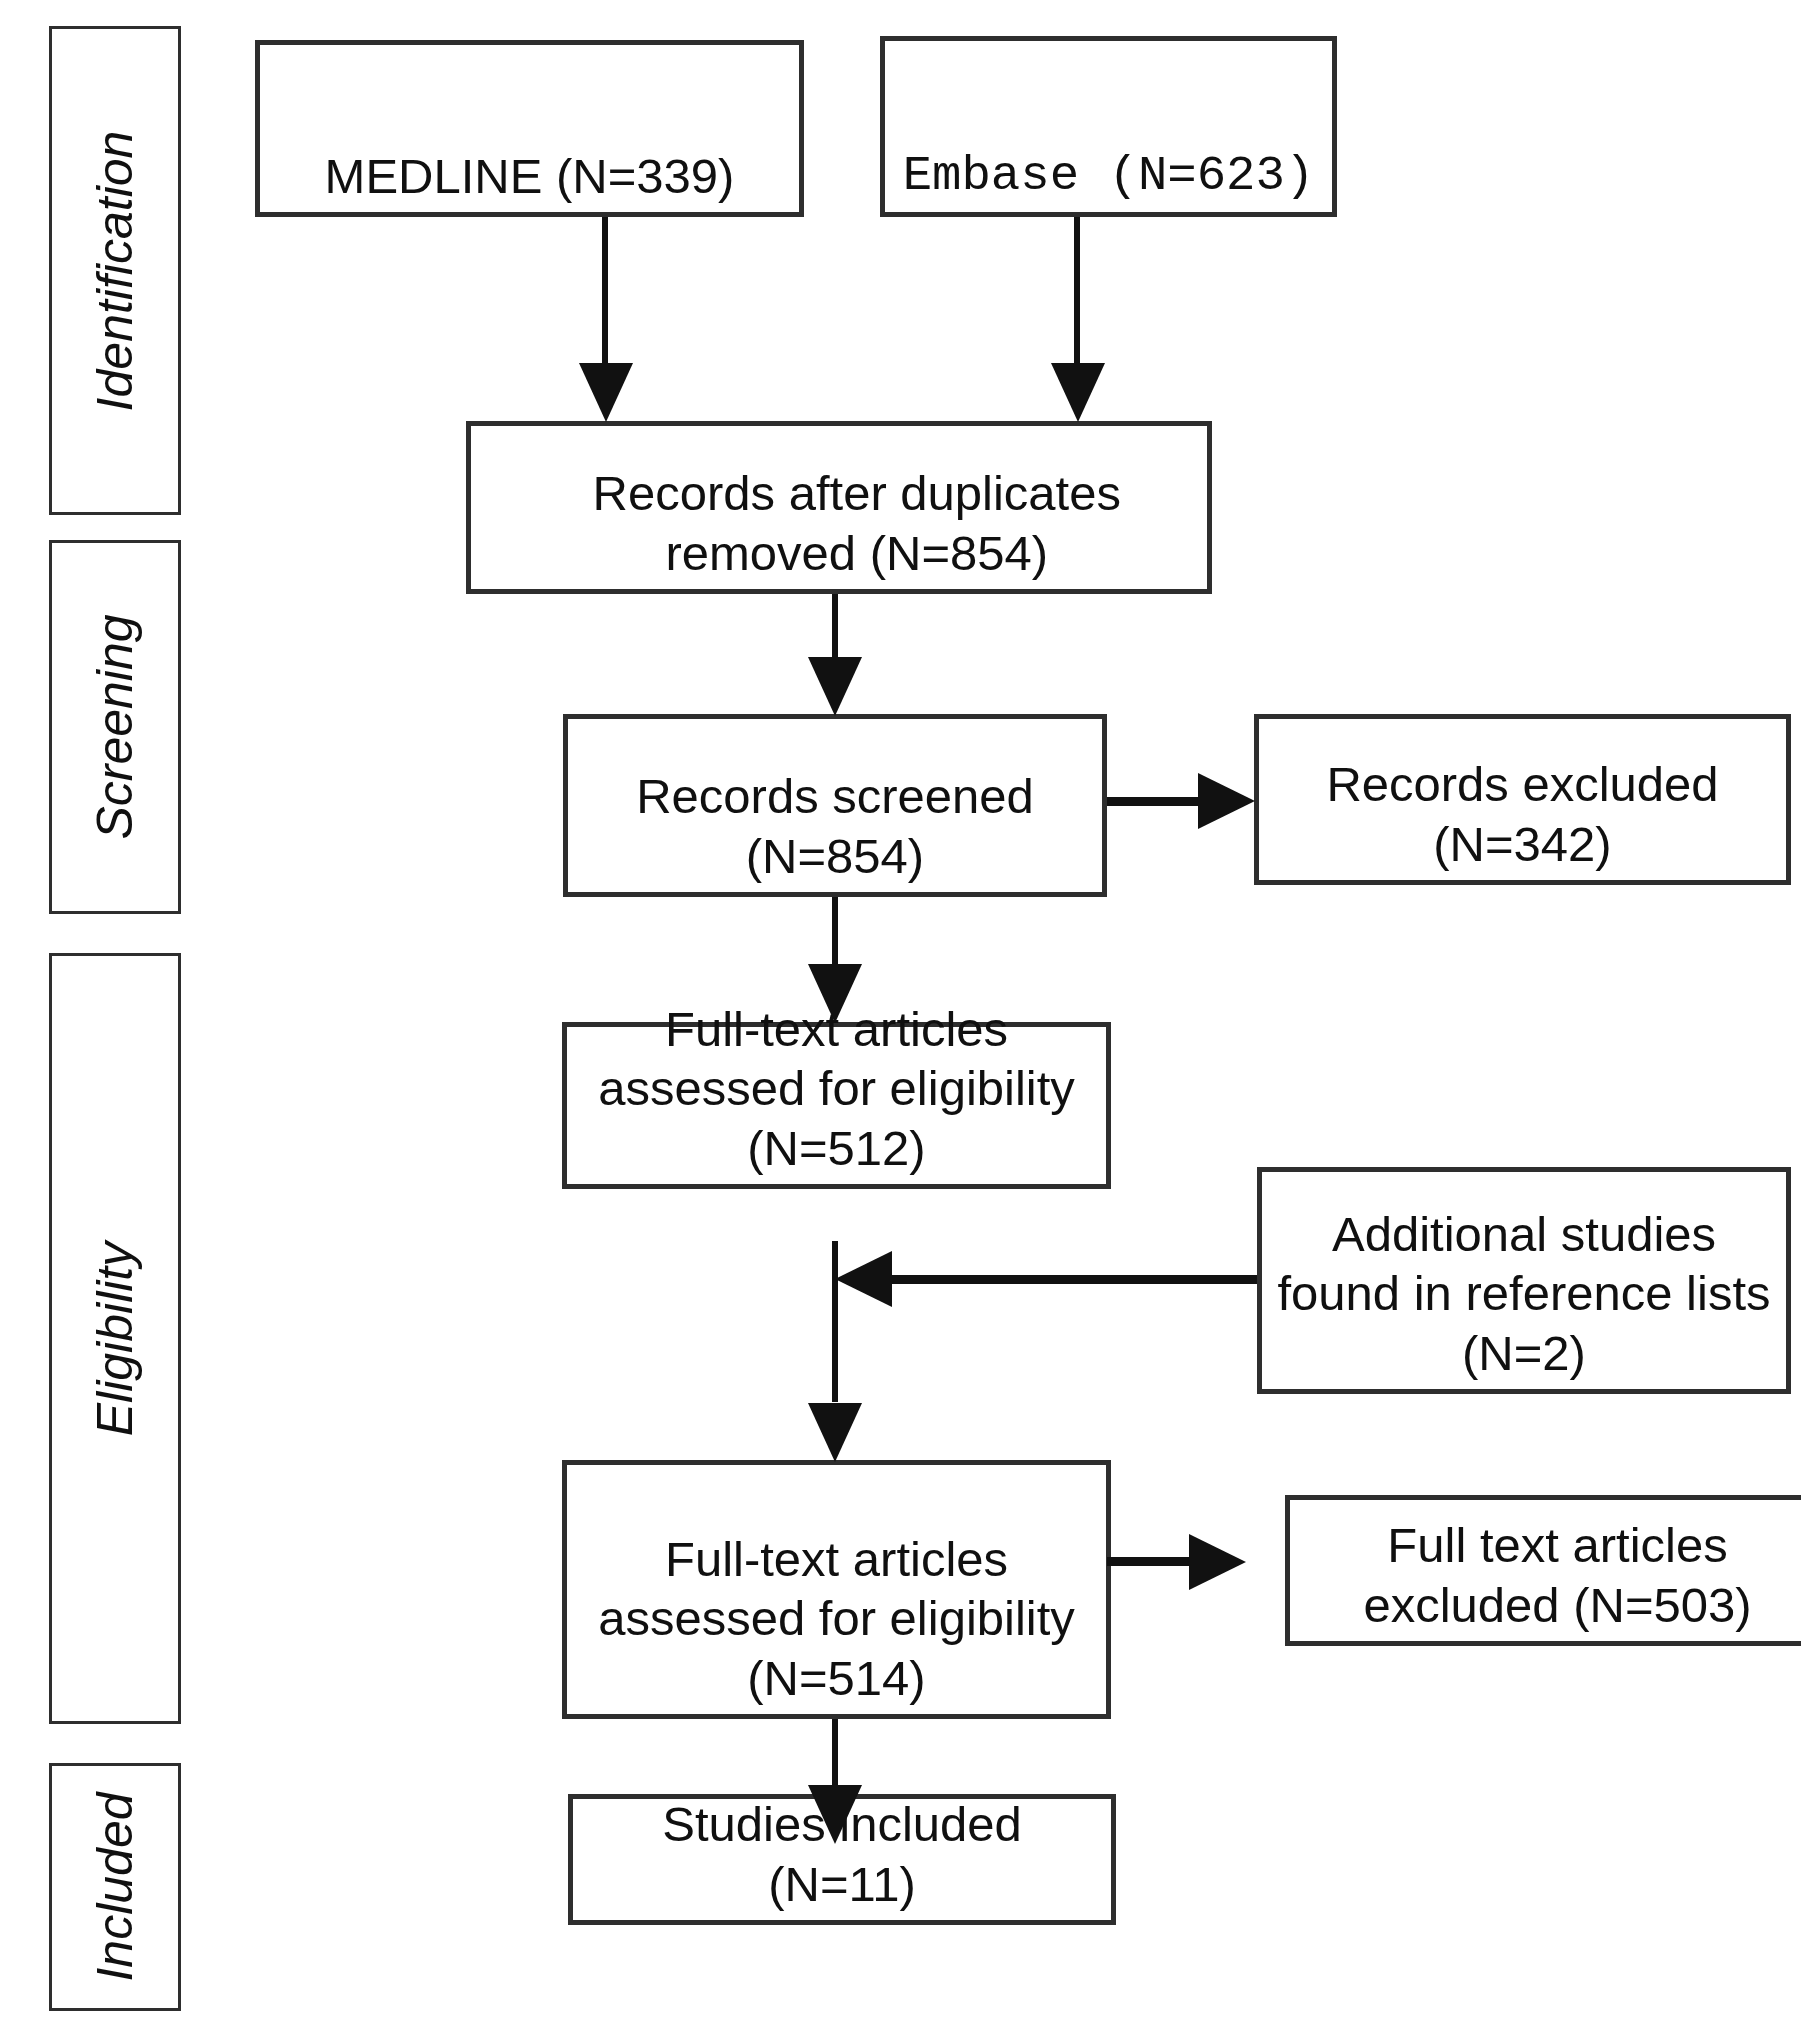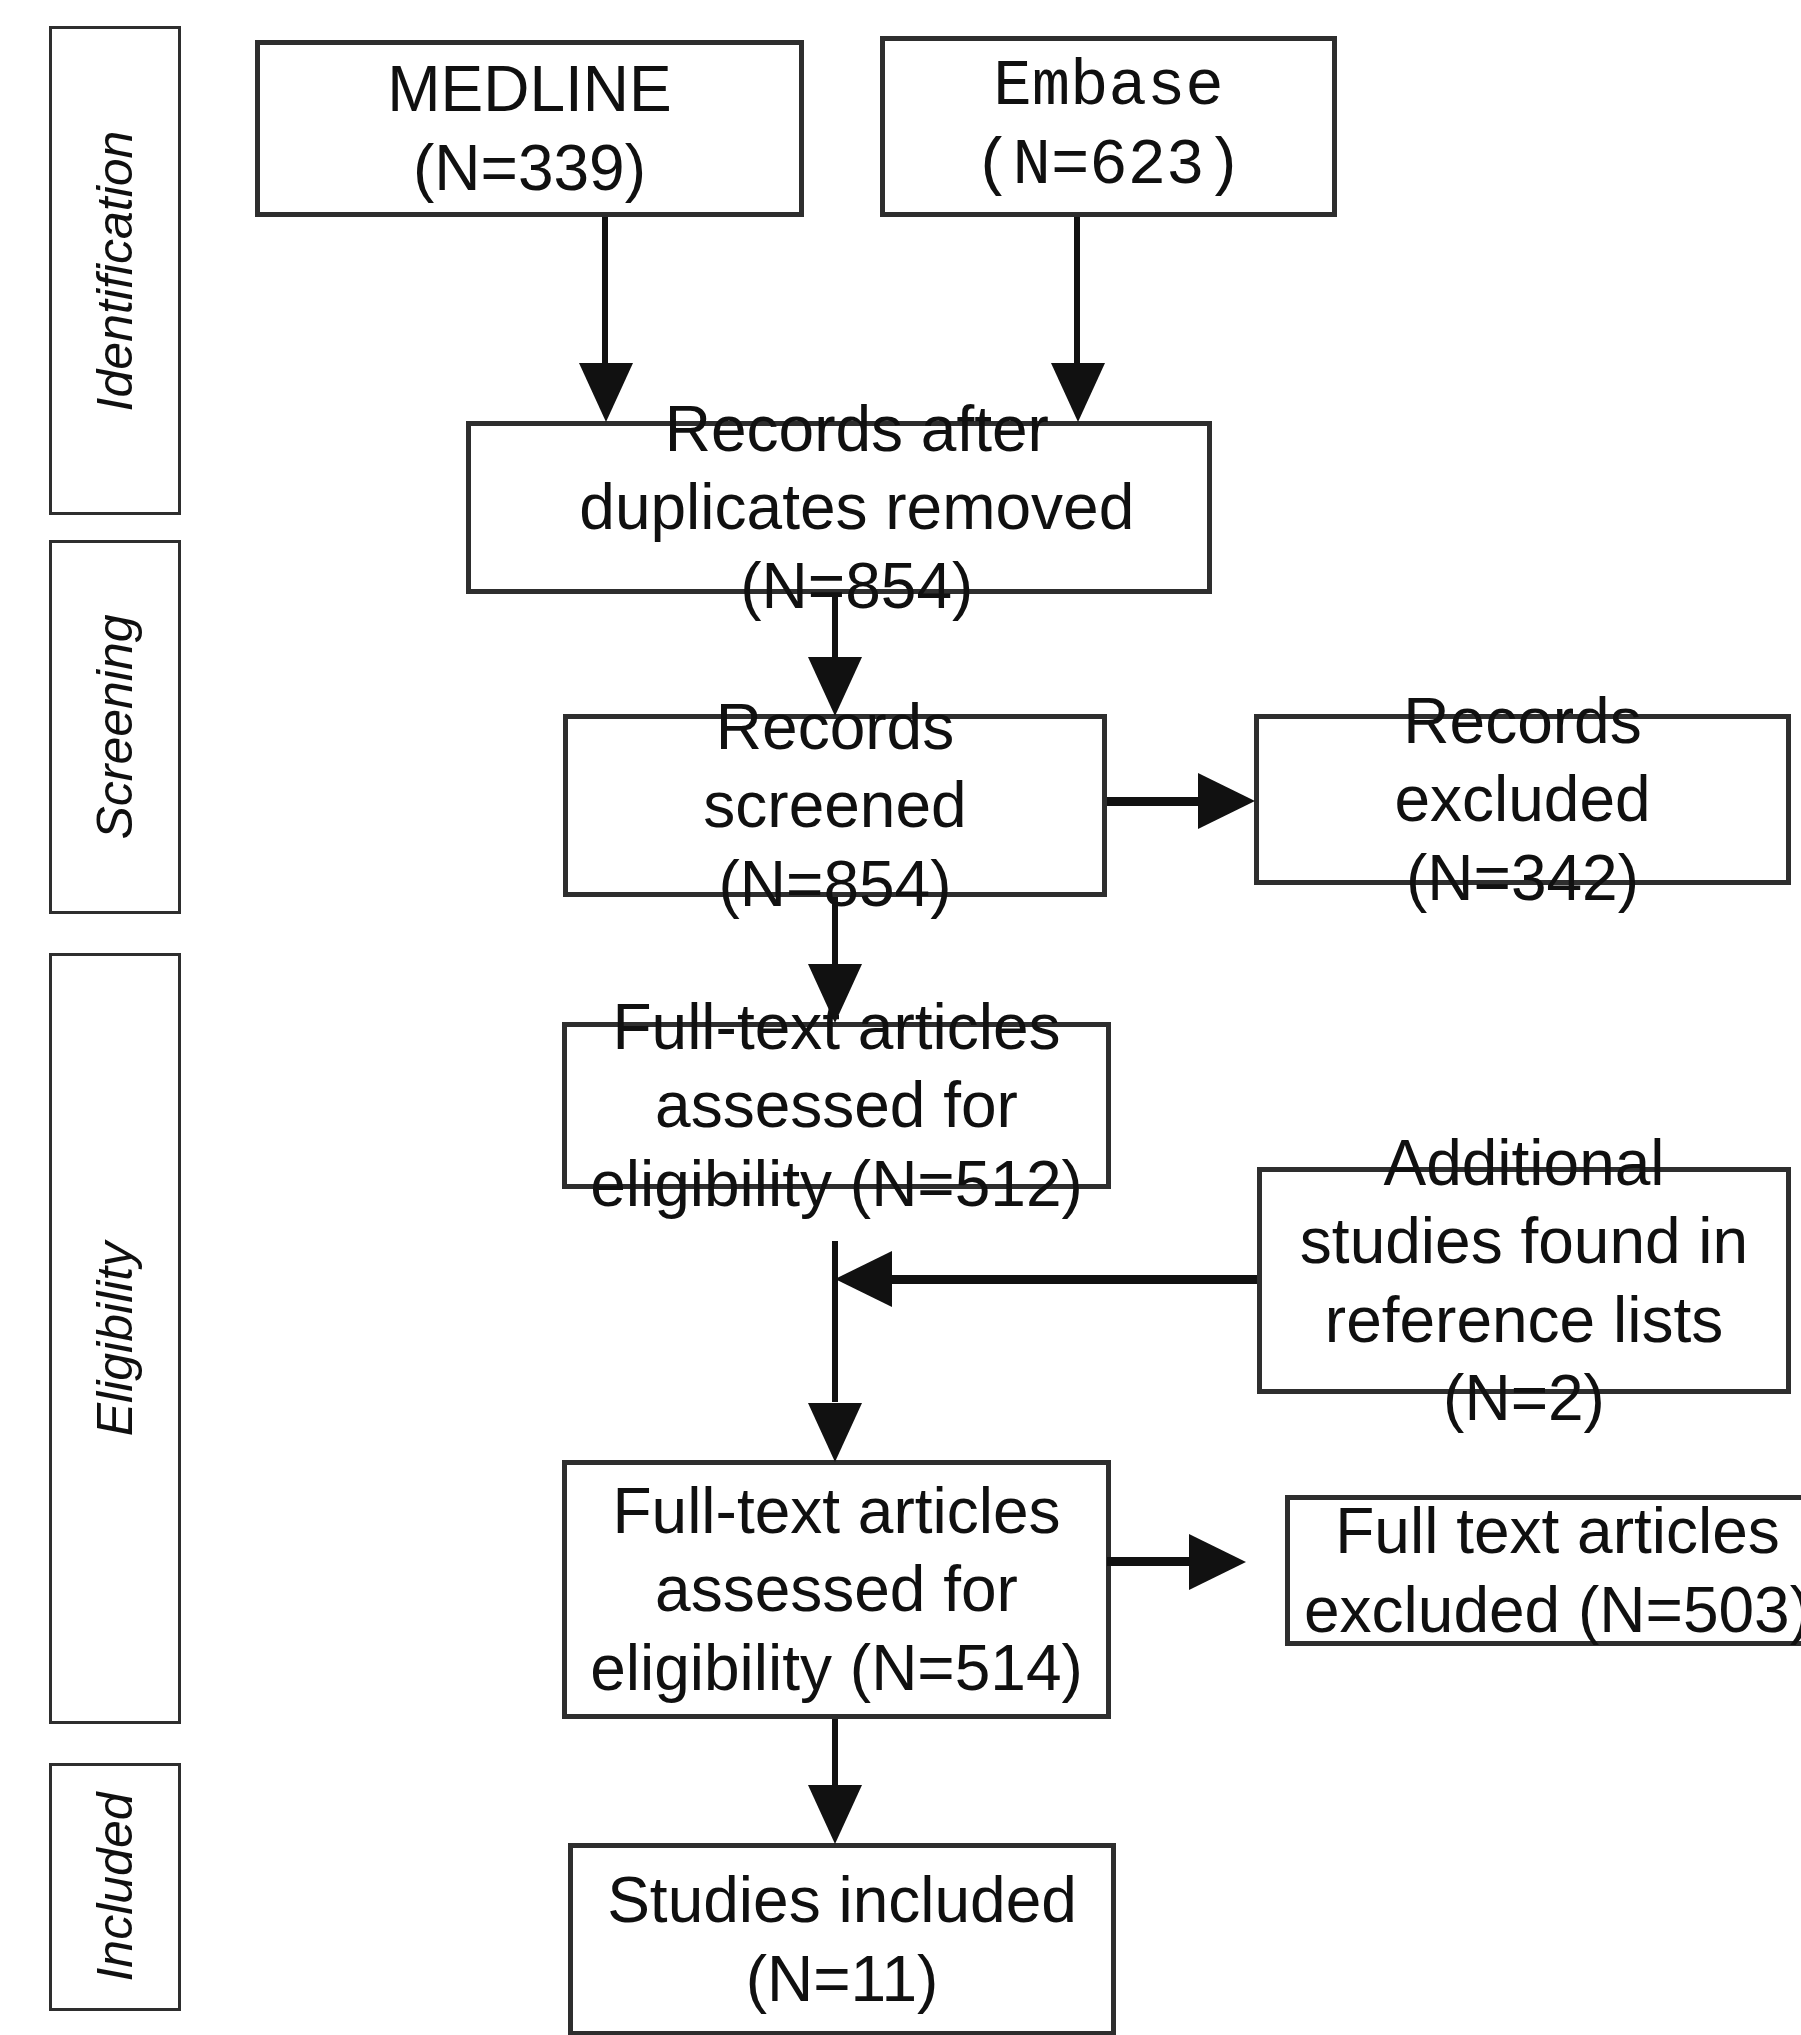--- a/index.html
+++ b/index.html
@@ -42,38 +42,38 @@
   #stage-eligibility    { top: 953px; height: 771px; }
   #stage-included       { top: 1763px; height: 248px; }
 
   
   .flowbox {
     position: absolute;
     border: 5.6px solid var(--border, #2e2e2e);
     box-sizing: border-box;
     background: #ffffff;
     display: flex;
-    align-items: center;
+    align-items: flex-end;
     justify-content: center;
     text-align: center;
-    font-size: 64px;
+    font-size: 49px;
     line-height: 1.22;
     padding: 5px 12.4px;
     color: var(--text, #101010);
   }
   #box-medline            { left: 255px;  top: 40px;   width: 549px;  height: 177px; }
   #box-embase             { left: 880px; top: 36px;   width: 457px;  height: 181px; font-family: Liberation Mono, monospace; }
   #box-duplicates-removed { left: 466px;  top: 421px;  width: 746px; height: 173px; padding-left: 48px; }
   #box-records-screened   { left: 563px;  top: 714px; width: 544px;  height: 183px; }
   #box-records-excluded   { left: 1254px; top: 714px; width: 537px;  height: 171px; }
   #box-fulltext-512       { left: 562px;  top: 1022px; width: 549px;  height: 167px; }
   #box-additional-studies { left: 1257px; top: 1167px; width: 534px;  height: 227px; }
   #box-fulltext-514       { left: 562px;  top: 1460px; width: 549px;  height: 259px; }
   #box-fulltext-excluded  { left: 1285px; top: 1495px; width: 545px;  height: 151px; }
-  #box-studies-included   { left: 568px;  top: 1843px; width: 548px;  height: 193px; }
+  #box-studies-included   { left: 568px;  top: 1794px; width: 548px;  height: 131px; }
 
   
   .vline {
     position: absolute;
     width: 6.2px;
     background: var(--arrow, #111111);
   }
   .hline {
     position: absolute;
     height: 8.7px;

